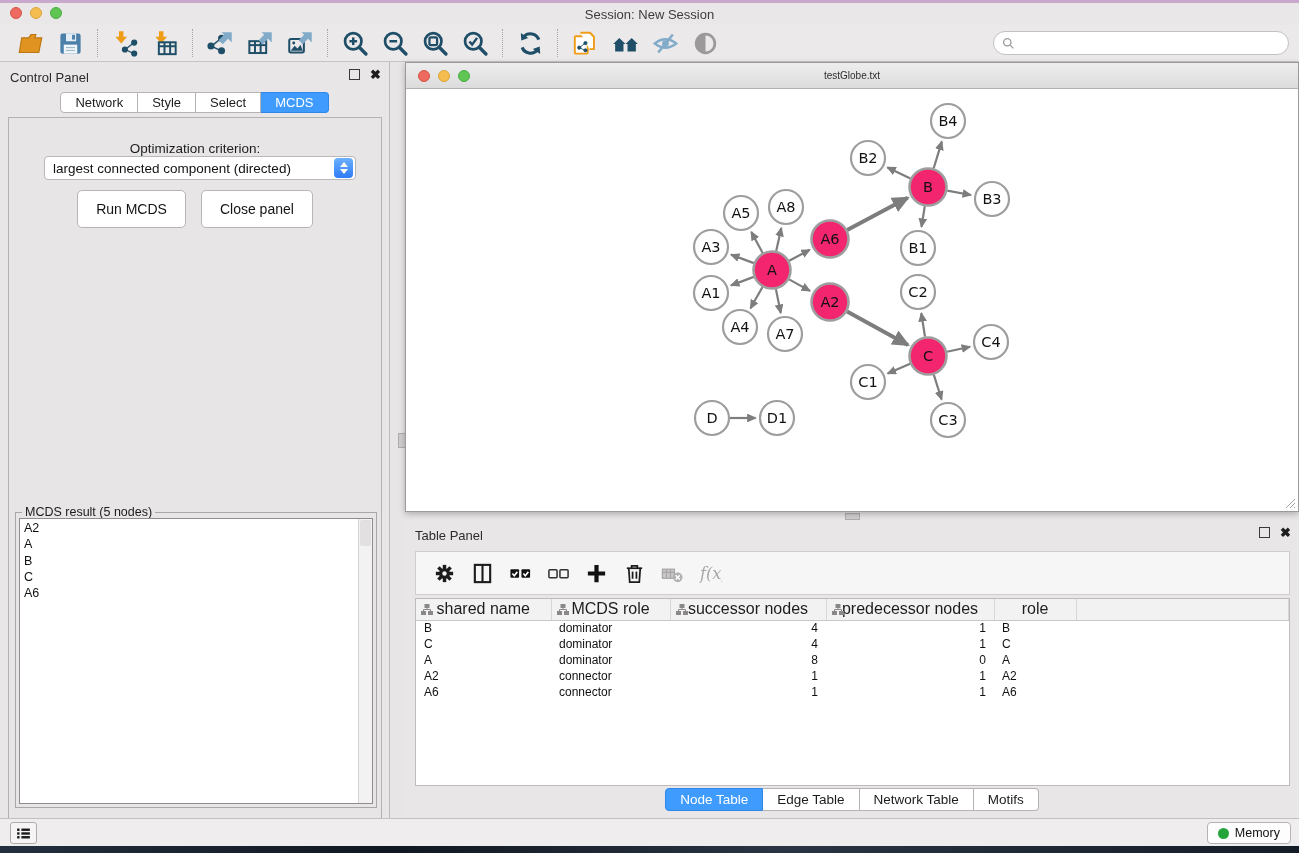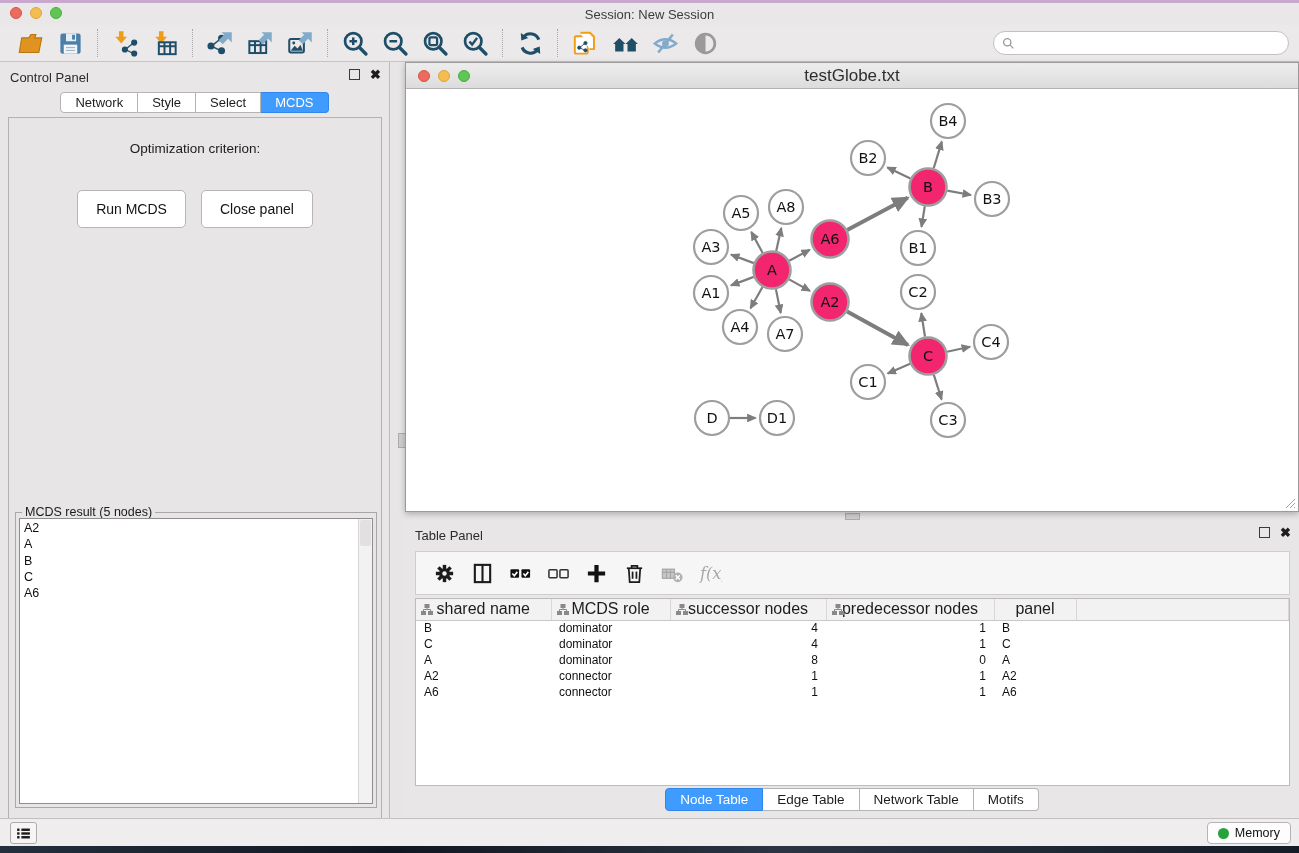--- a/index.html
+++ b/index.html
@@ -74,21 +74,21 @@
   
   .split-v { position:absolute; left:398px; top:433px; width:8px; height:15px; background:#cfcdcd; border:1px solid #aeacac; }
   .split-h { position:absolute; left:845px; top:512.5px; width:15px; height:7px; background:#cfcdcd; border:1px solid #aeacac; }
 
   
   .net-window { position:absolute; left:405px; top:62px; width:894px; height:450px; background:#ffffff;
                 border:1px solid #9b9999; box-shadow:0 2px 6px rgba(0,0,0,0.25); }
   .net-titlebar { position:relative; height:26px; background:linear-gradient(#ededed,#dcdcdc);
                   border-bottom:1px solid #b3b1b1; display:flex; align-items:center; justify-content:center; }
   .net-titlebar .lights { top:7px; left:12px; }
-  .net-title { font-size:17px; color:#2e2e2e; }
+  .net-title { font-size:10px; color:#2e2e2e; }
   .net-canvas { position:absolute; left:1px; top:27px; width:890px; height:421px; background:#ffffff; overflow:hidden; }
   .resize-grip { position:absolute; right:2px; bottom:2px; width:14px; height:14px; }
 
   
   .table-panel { position:absolute; left:405px; top:520px; width:894px; height:298px; background:#e8e6e6; }
   .tp-toolbar { position:absolute; left:10px; top:31px; width:875px; height:44px; background:#f7f6f6;
                 border:1px solid #cfcdcd; display:flex; align-items:center; padding-left:12px; gap:5px; }
   .tp-btn { width:33px; height:34px; background:none; border:none; display:flex; align-items:center; justify-content:center; cursor:pointer; }
   .tp-btn svg { width:23px; height:23px; }
   .tp-btn.disabled { cursor:default; }
@@ -306,20 +306,27 @@
     </div>
     <div class="seg-tabs" id="cp-tabs">
         <button class="seg-tab">Network</button>
         <button class="seg-tab">Style</button>
         <button class="seg-tab">Select</button>
         <button class="seg-tab active">MCDS</button>
       </div>
 
     <div class="cp-box">
       <div class="opt-label">Optimization criterion:</div>
+      <div class="dropdown">
+        <span class="dropdown-value">largest connected component (directed)</span>
+        <span class="dd-stepper">
+          <span class="dd-up"></span>
+            <span class="dd-down"></span>
+        </span>
+      </div>
       <div class="cp-buttons">
         <button class="push-btn">Run MCDS</button>
         <button class="push-btn">Close panel</button>
       </div>
 
       <div class="result-group">
         <span class="result-legend">MCDS result (5 nodes)</span>
         <div class="result-list">
           <div class="result-items" id="result-items">
               <div class="result-item">A2</div>
@@ -589,21 +596,21 @@
                   </g>
                 </svg><span>successor nodes</span></th>
               <th><svg class="tree-ic" width="12" height="11" viewBox="0 0 12 11">
                   <g fill="#8a8888" stroke="#8a8888">
                     <rect x="4" y="0.5" width="4" height="3"></rect>
                     <rect x="0.5" y="7.5" width="4" height="3"></rect>
                     <rect x="7.5" y="7.5" width="4" height="3"></rect>
                     <path d="M6 3.5 V5.5 M2.5 7.5 V5.5 H9.5 V7.5" fill="none" stroke-width="1"></path>
                   </g>
                 </svg><span>predecessor nodes</span></th>
-              <th><span>panel</span></th>
+              <th><span>role</span></th>
               <th></th>
             </tr>
           </thead>
         <tbody id="table-body">
             <tr>
               <td class="al">B</td>
               <td class="al">dominator</td>
               <td class="ar">4</td>
               <td class="ar">1</td>
               <td class="al">B</td>

